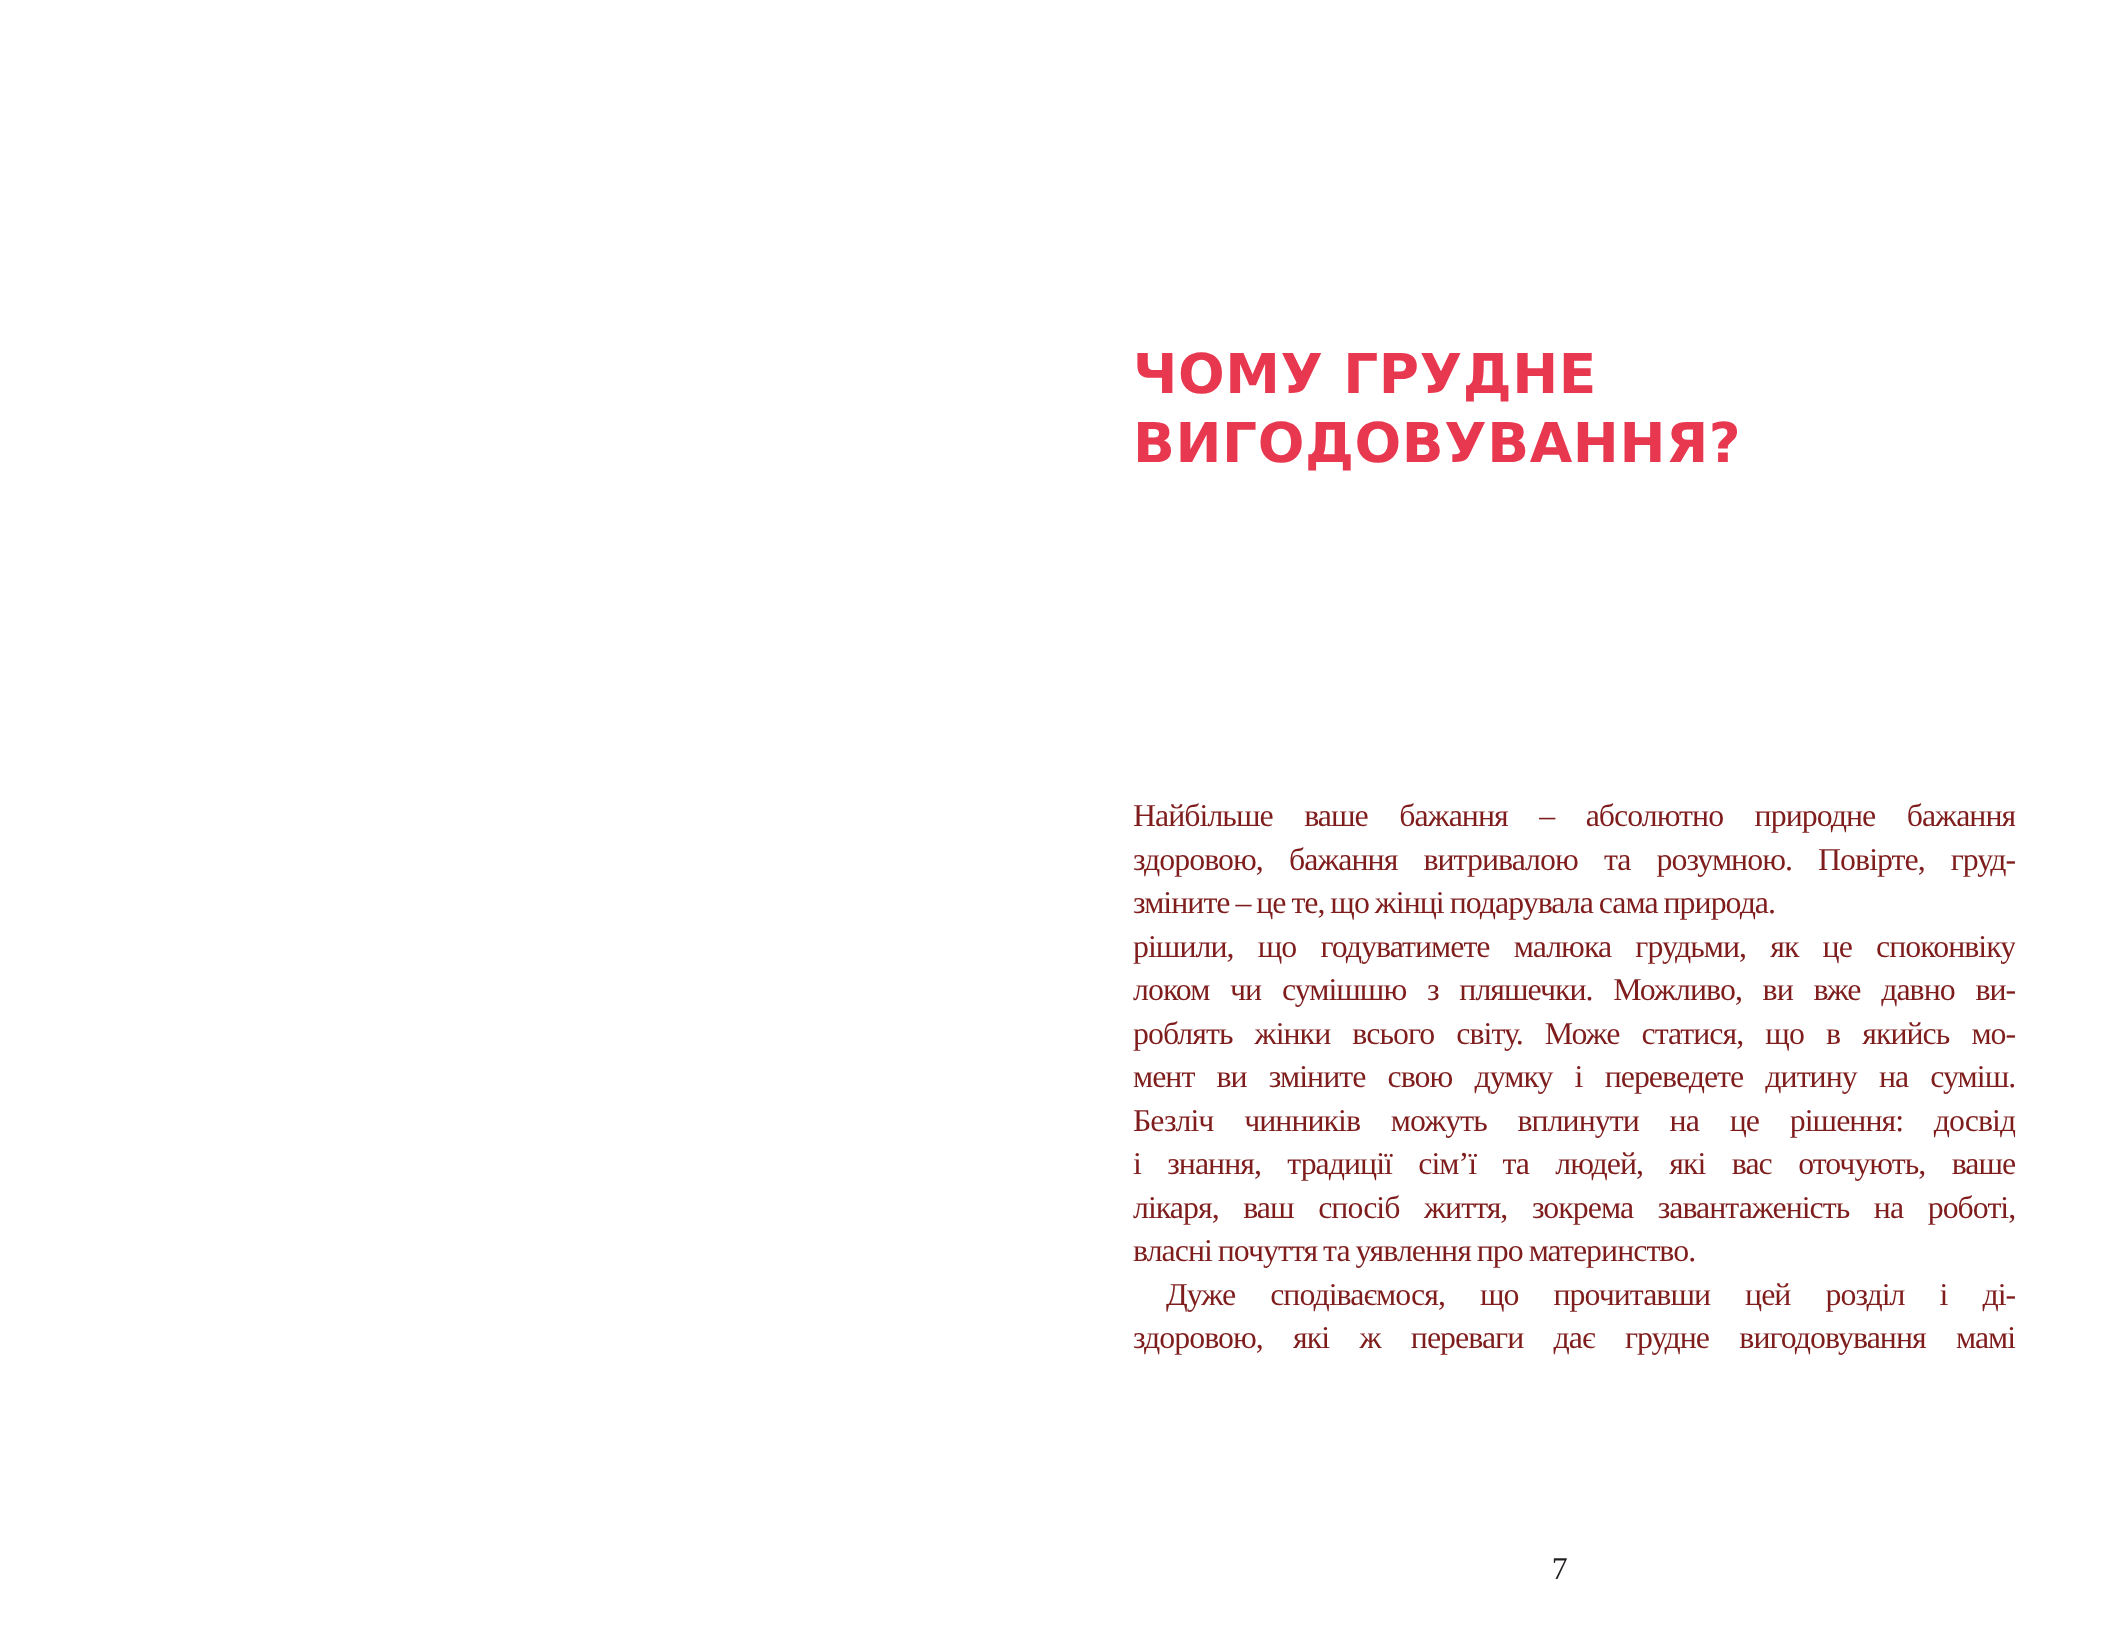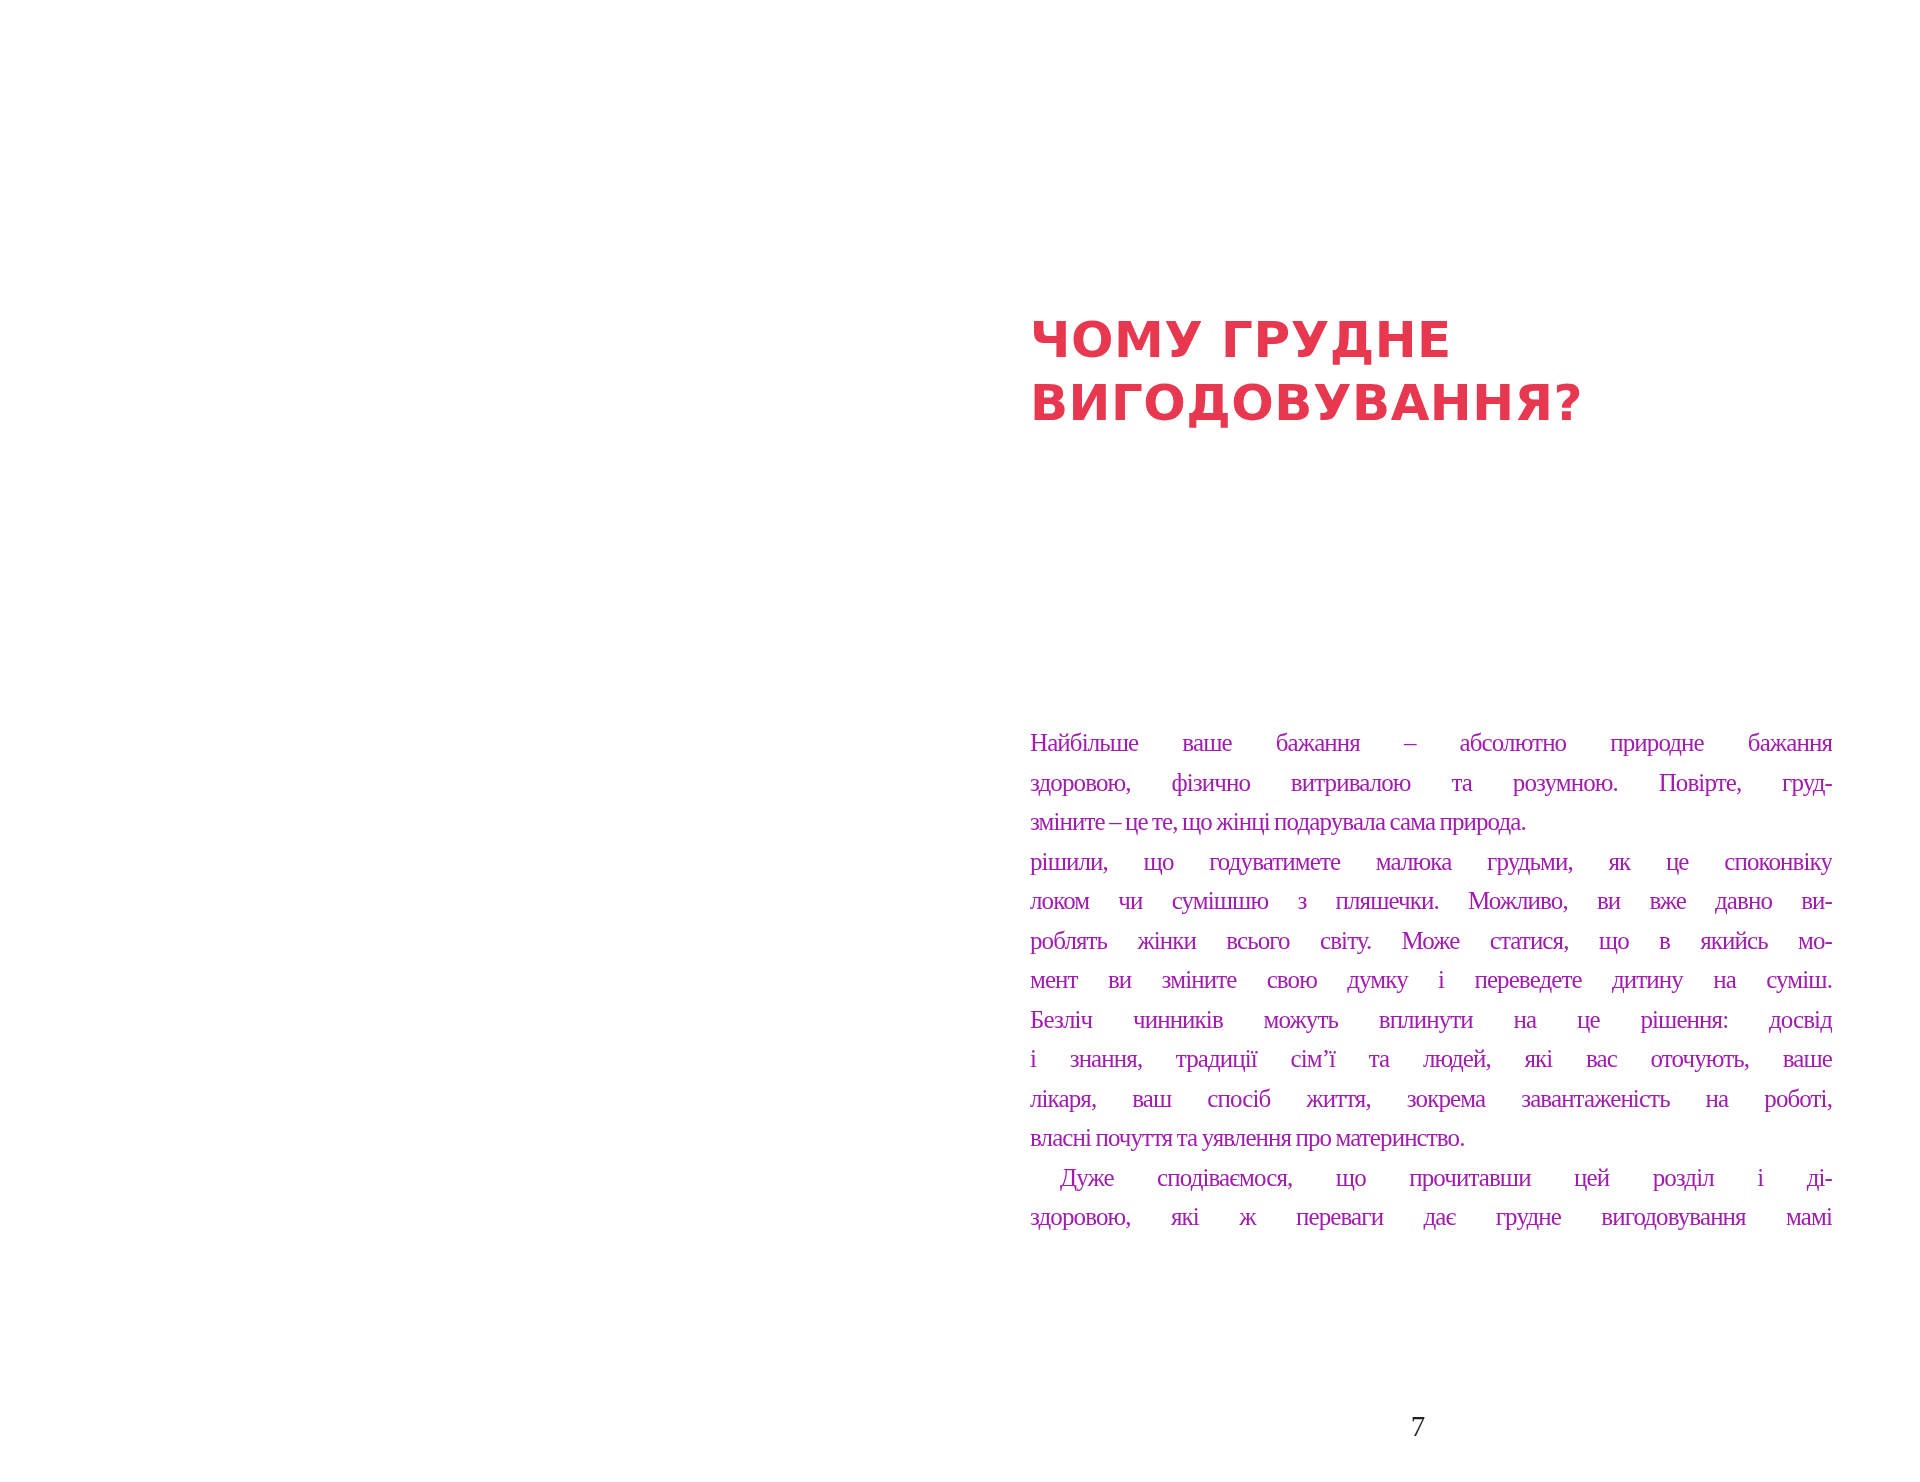--- a/index.html
+++ b/index.html
@@ -50,23 +50,23 @@
     .chapter-title span {
       display: block;
       white-space: nowrap;
     }
     .body-text {
       position: absolute;
       left: 70px;
       top: 723px;
       width: 802px;
       font-family: "Liberation Serif", serif;
-      font-size: 25px;
+      font-size: 29px;
       line-height: 39.5px;
-      color: #a21caf;
+      color: #7f1d1d;
       letter-spacing: -0.9px;
       word-spacing: -1px;
     }
     .line {
       display: block;
       text-align: justify;
       text-align-last: justify;
       white-space: nowrap;
       overflow: hidden;
     }
@@ -99,21 +99,21 @@
 
     <h1 class="chapter-title">
       <span>Чому грудне</span>
       <span>вигодовування?</span>
     </h1>
 
     <div class="body-text">
 
       <div>
         <span class="line">Найбільше ваше бажання – абсолютно природне бажання</span>
-        <span class="line">здоровою, фізично витривалою та розумною. Повірте, груд-</span>
+        <span class="line">здоровою, бажання витривалою та розумною. Повірте, груд-</span>
         <span class="line end">зміните – це те, що жінці подарувала сама природа.</span>
       </div>
 
       <div>
         <span class="line">рішили, що годуватимете малюка грудьми, як це споконвіку</span>
         <span class="line">локом чи сумішшю з пляшечки. Можливо, ви вже давно ви-</span>
         <span class="line">роблять жінки всього світу. Може статися, що в якийсь мо-</span>
         <span class="line">мент ви зміните свою думку і переведете дитину на суміш.</span>
         <span class="line">Безліч чинників можуть вплинути на це рішення: досвід</span>
         <span class="line">і знання, традиції сім’ї та людей, які вас оточують, ваше</span>

